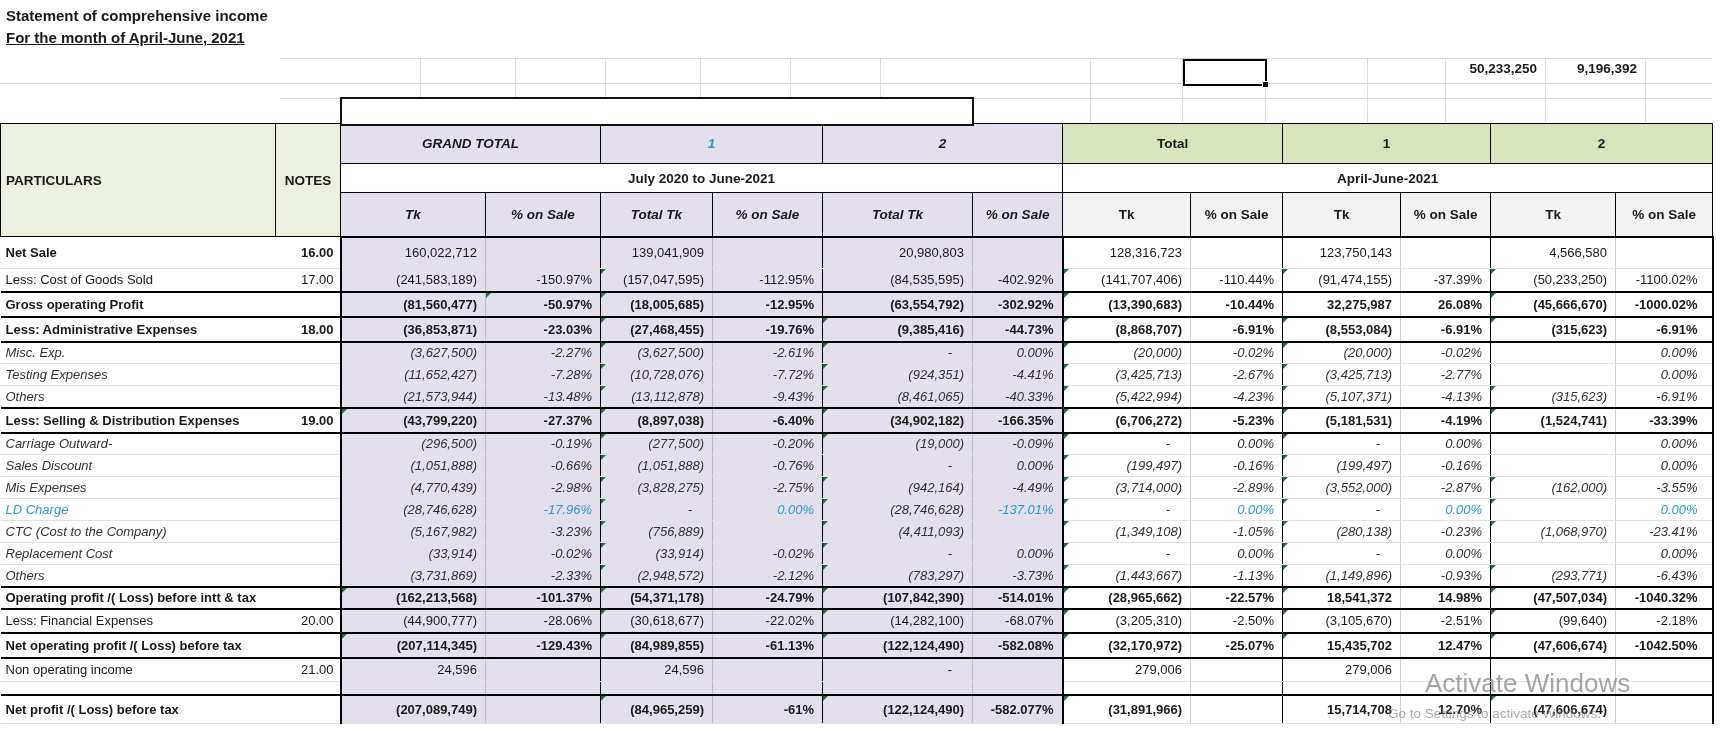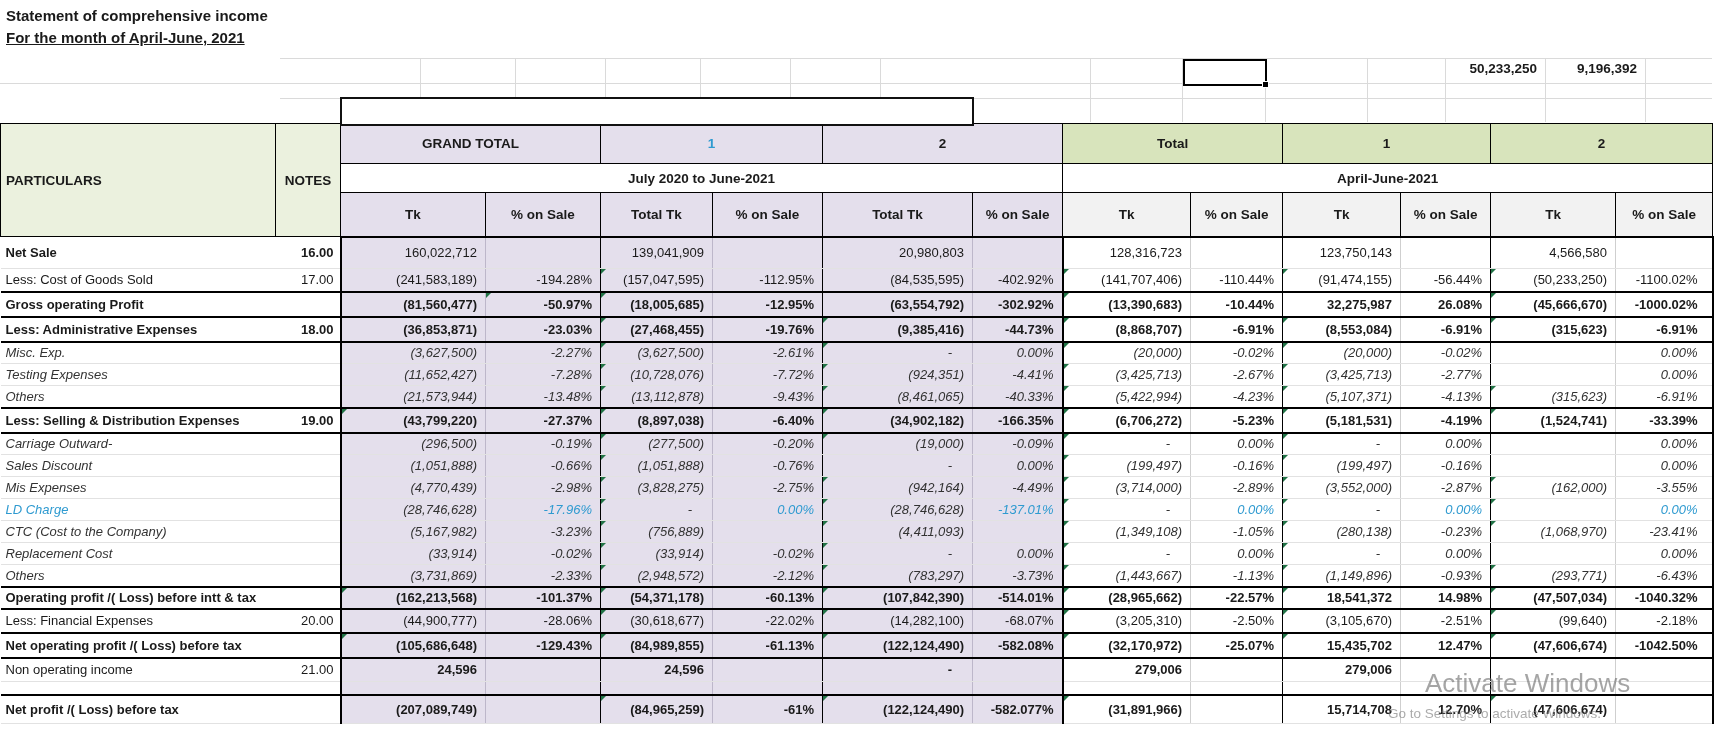--- a/index.html
+++ b/index.html
@@ -21,21 +21,21 @@
   .topnum1{left:1387px;}
   .topnum2{left:1487px;}
   
   table{position:absolute;left:0;top:123px;width:1712px;border-collapse:collapse;table-layout:fixed;}
   td{padding:0;font-size:13px;vertical-align:middle;overflow:hidden;}
   thead td{border:1.5px solid #000;text-align:center;font-weight:bold;font-size:13.5px;}
   tr.hrowA{height:40px;} tr.hrowB{height:29px;padding-left:46px;} tr.hrowC{height:44px;}
   tr.hrowC td{border-bottom:2px solid #000;}
   .hgreen{background:#EBF1DE;text-align:left;padding-left:5px;}
   .hnotes{text-align:center;padding-left:0;}
-  .hlav{background:#E4DFEC;}
+  .hlav{background:#E4DFEC;font-style:italic;}
   .hgrn2{background:#D8E4BC;}
   .hgray{background:#F2F2F2;}
   .hperiod{background:#fff;}
   .hblue{color:#2E9AD0;}
   
   tbody td{border-bottom:1px solid #e2e2e2;background:#fff;}
   .c-label{padding-left:5px;white-space:nowrap;overflow:visible;}
   .c-label span{position:relative;z-index:2;}
   .c-note{text-align:right;padding-right:6px;border-right:2px solid #000;}
   .num,.pct{text-align:right;padding-right:8px;white-space:nowrap;}
@@ -46,21 +46,21 @@
   .v6,.v8,.v10{border-right:1px solid #cfcfcf;}
   .v7,.v9{border-right:1.5px solid #000;}
   .v11{border-right:2px solid #000;padding-right:14px;}
   td.dash{padding-right:20px;}
   tr.bb td{border-bottom:2px solid #000;}
   tr.r-bold td{font-weight:bold;}
   tr.r-italic td{font-style:italic;color:#323232;}
   tr.r-blue td{font-style:italic;color:#323232;}
   tr.r-blue .c-label span, tr.r-blue .pct span{color:#2E9AD0;}
   tr.r-labelbold .c-label, tr.r-labelbold .c-note{font-weight:bold;margin-top:24px;}
-  td.ul span{border-bottom:1.3px solid #333;padding-bottom:10px;font-weight:bold;}
+  td.ul span{border-bottom:1.3px solid #333;padding-bottom:10px;}
   td.tri{position:relative;}
   td.tri::before{content:"";position:absolute;left:0;top:0;width:0;height:0;
     border-top:5px solid #217346;border-right:5px solid transparent;z-index:1;}
   
   .wm1{position:absolute;left:1425px;top:668px;font-size:26px;color:rgba(110,110,110,.62);z-index:6;}
   .wm2{position:absolute;left:1388px;top:706px;font-size:13.5px;color:rgba(120,120,120,.62);z-index:6;}
 </style>
 </head>
 <body>
 
@@ -153,29 +153,29 @@
           <td class="v7 pct"><span></span></td>
           <td class="v8 num"><span>123,750,143</span></td>
           <td class="v9 pct"><span></span></td>
           <td class="v10 num"><span>4,566,580</span></td>
           <td class="v11 pct"><span></span></td>
         </tr>
         <tr class="r-plain bb" style="height: 23px;">
           <td class="c-label"><span>Less: Cost of Goods Sold</span></td>
           <td class="c-note"><span>17.00</span></td>
           <td class="v0 lav num"><span>(241,583,189)</span></td>
-          <td class="v1 lav pct"><span>-194.28%</span></td>
+          <td class="v1 lav pct"><span>-150.97%</span></td>
           <td class="v2 lav num tri"><span>(157,047,595)</span></td>
           <td class="v3 lav pct"><span>-112.95%</span></td>
           <td class="v4 lav num"><span>(84,535,595)</span></td>
           <td class="v5 lav pct"><span>-402.92%</span></td>
           <td class="v6 num tri"><span>(141,707,406)</span></td>
           <td class="v7 pct"><span>-110.44%</span></td>
           <td class="v8 num tri"><span>(91,474,155)</span></td>
-          <td class="v9 pct"><span>-56.44%</span></td>
+          <td class="v9 pct"><span>-37.39%</span></td>
           <td class="v10 num tri"><span>(50,233,250)</span></td>
           <td class="v11 pct"><span>-1100.02%</span></td>
         </tr>
         <tr class="r-bold bb" style="height: 25px;">
           <td class="c-label"><span>Gross operating Profit</span></td>
           <td class="c-note"><span></span></td>
           <td class="v0 lav num"><span>(81,560,477)</span></td>
           <td class="v1 lav pct tri"><span>-50.97%</span></td>
           <td class="v2 lav num tri"><span>(18,005,685)</span></td>
           <td class="v3 lav pct"><span>-12.95%</span></td>
@@ -379,21 +379,21 @@
           <td class="v9 pct"><span>-0.93%</span></td>
           <td class="v10 num tri"><span>(293,771)</span></td>
           <td class="v11 pct"><span>-6.43%</span></td>
         </tr>
         <tr class="r-bold bb" style="height: 22px;">
           <td class="c-label"><span>Operating profit /( Loss) before intt &amp; tax</span></td>
           <td class="c-note"><span></span></td>
           <td class="v0 lav num tri"><span>(162,213,568)</span></td>
           <td class="v1 lav pct"><span>-101.37%</span></td>
           <td class="v2 lav num tri"><span>(54,371,178)</span></td>
-          <td class="v3 lav pct"><span>-60.13%</span></td>
+          <td class="v3 lav pct"><span>-24.79%</span></td>
           <td class="v4 lav num tri"><span>(107,842,390)</span></td>
           <td class="v5 lav pct"><span>-514.01%</span></td>
           <td class="v6 num tri"><span>(28,965,662)</span></td>
           <td class="v7 pct"><span>-22.57%</span></td>
           <td class="v8 num tri"><span>18,541,372</span></td>
           <td class="v9 pct"><span>14.98%</span></td>
           <td class="v10 num tri"><span>(47,507,034)</span></td>
           <td class="v11 pct"><span>-1040.32%</span></td>
         </tr>
         <tr class="r-plain bb" style="height: 24px;">
@@ -408,21 +408,21 @@
           <td class="v6 num tri"><span>(3,205,310)</span></td>
           <td class="v7 pct"><span>-2.50%</span></td>
           <td class="v8 num tri"><span>(3,105,670)</span></td>
           <td class="v9 pct"><span>-2.51%</span></td>
           <td class="v10 num tri"><span>(99,640)</span></td>
           <td class="v11 pct"><span>-2.18%</span></td>
         </tr>
         <tr class="r-bold bb" style="height: 25px;">
           <td class="c-label"><span>Net operating profit /( Loss) before tax</span></td>
           <td class="c-note"><span></span></td>
-          <td class="v0 lav num tri"><span>(105,686,648)</span></td>
+          <td class="v0 lav num tri"><span>(207,114,345)</span></td>
           <td class="v1 lav pct"><span>-129.43%</span></td>
           <td class="v2 lav num tri"><span>(84,989,855)</span></td>
           <td class="v3 lav pct"><span>-61.13%</span></td>
           <td class="v4 lav num tri"><span>(122,124,490)</span></td>
           <td class="v5 lav pct"><span>-582.08%</span></td>
           <td class="v6 num tri"><span>(32,170,972)</span></td>
           <td class="v7 pct"><span>-25.07%</span></td>
           <td class="v8 num tri"><span>15,435,702</span></td>
           <td class="v9 pct"><span>12.47%</span></td>
           <td class="v10 num tri"><span>(47,606,674)</span></td>

